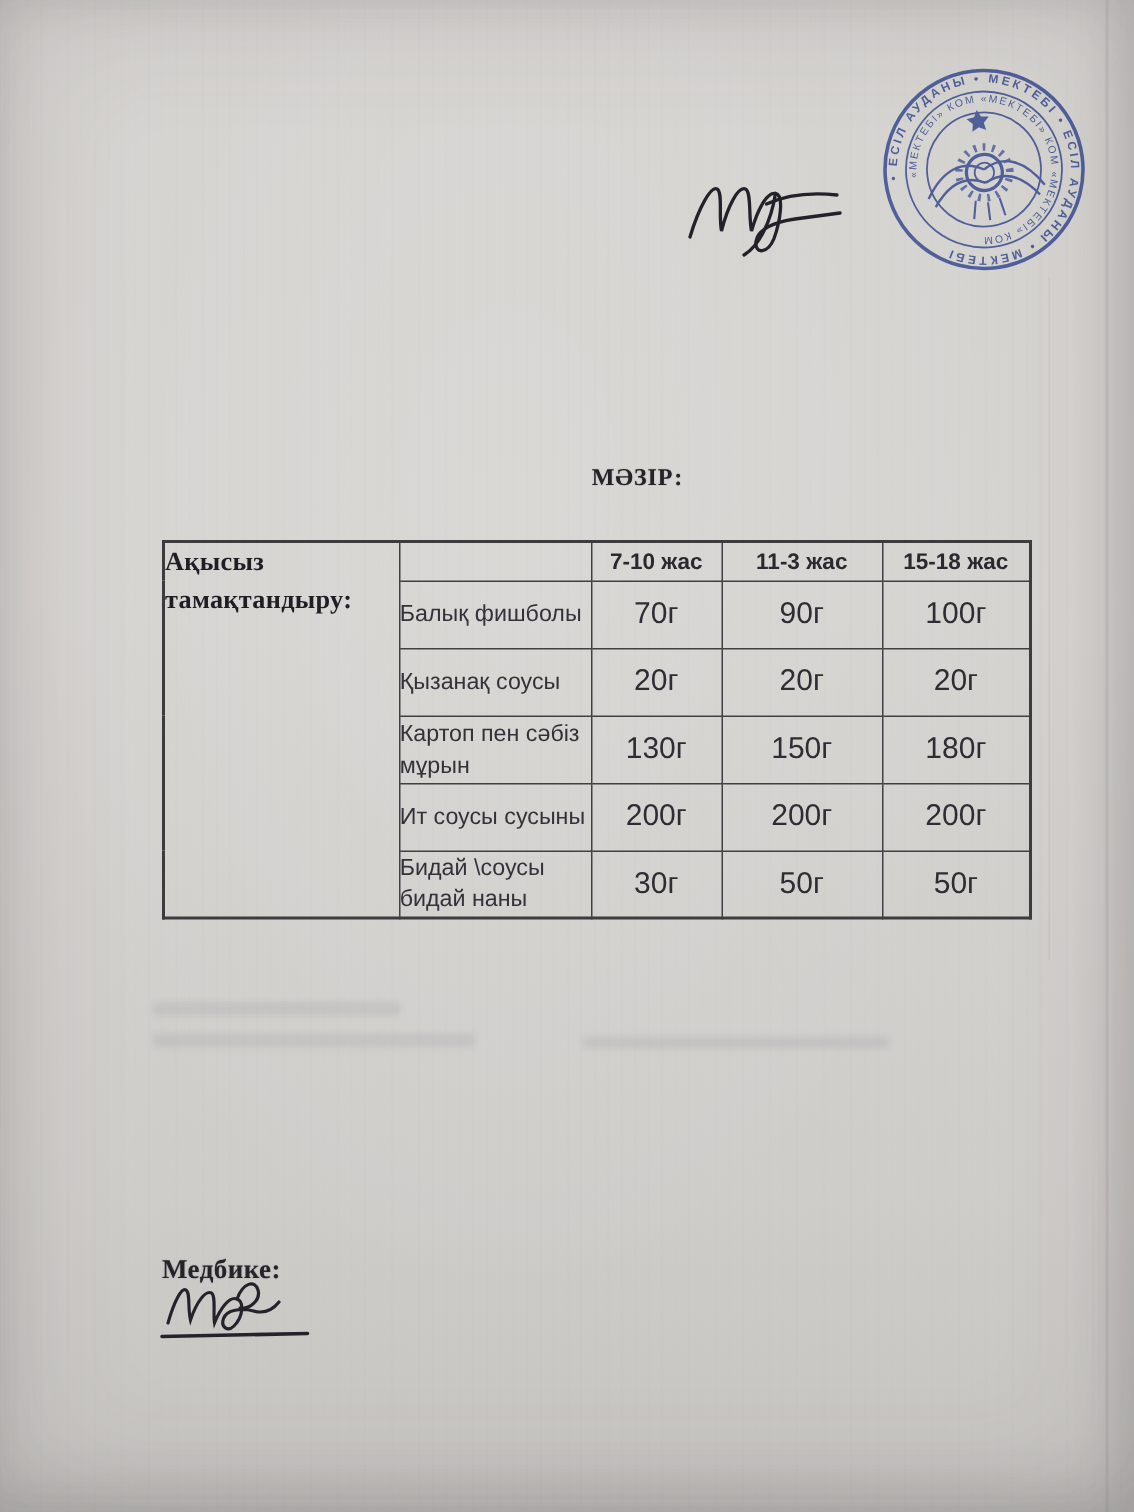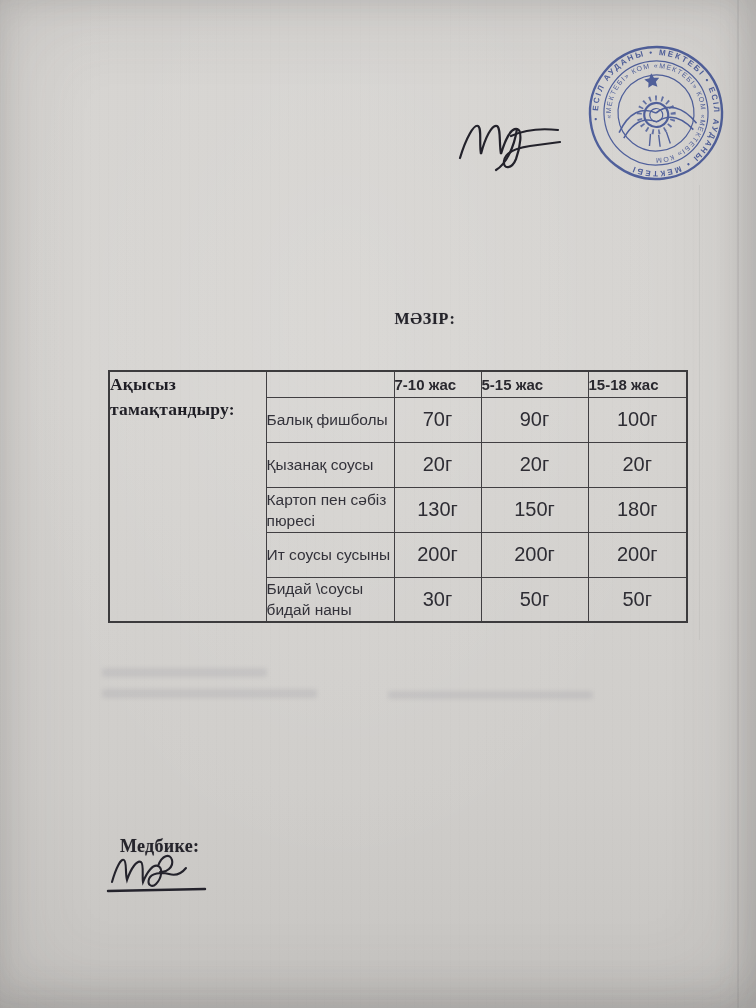--- a/index.html
+++ b/index.html
@@ -35,56 +35,56 @@
   .stamp{position:absolute;left:586px;top:42px;width:140px;height:142px;z-index:2;
          opacity:.82;mix-blend-mode:multiply;transform:rotate(-7deg);}
   .dir-sig{position:absolute;left:452px;top:112px;z-index:4;}
   
   .title{position:absolute;left:340px;top:310px;width:170px;text-align:center;
          font-weight:bold;font-size:16px;color:#24232a;letter-spacing:.6px;z-index:3;
          text-shadow:0 0 1px rgba(37,36,43,.3);}
 
   
   table.menu{
-    position:absolute;left:108px;top:370px;z-index:3;
+    position:absolute;left:108px;top:360px;z-index:3;
     border-collapse:collapse;table-layout:fixed;width:578px;
     border:2px solid #3c3b3d;
   }
   table.menu td,table.menu th{border:1.6px solid #413f42;padding:0;}
   td.cat{
     width:157px;vertical-align:top;text-align:left;
     font-family:"Liberation Serif","DejaVu Serif",serif;
     font-weight:bold;font-size:17.5px;line-height:25px;color:#1f1e25;
     padding:2px 4px 0 7px;letter-spacing:.2px;
   }
   tr.hdr{height:26px;}
   tr.row{height:45px;}
   th.age{
     font-family:"Liberation Sans","DejaVu Sans",sans-serif;
-    font-weight:bold;font-size:15px;color:#2a292f;text-align:left;vertical-align:middle;
+    font-weight:bold;font-size:15px;color:#2a292f;text-align:center;vertical-align:middle;
   }
   td.item{
     font-family:"Liberation Sans","DejaVu Sans",sans-serif;
     font-size:15.5px;line-height:21px;color:#33323a;vertical-align:middle;
     padding:2px 16px 2px 8px;
   }
   td.val{
     font-family:"Liberation Sans","DejaVu Sans",sans-serif;
     font-size:20px;color:#2e2d34;text-align:center;vertical-align:middle;
   }
 
   
   .ghost{position:absolute;background:rgba(112,110,120,.13);filter:blur(2px);border-radius:3px;z-index:1;}
   .g1{left:102px;top:668px;width:165px;height:9px;}
   .g2{left:102px;top:689px;width:215px;height:9px;}
   .g3{left:388px;top:691px;width:205px;height:8px;}
 
   
   .nurse{position:absolute;left:108px;top:836px;z-index:3;font-weight:bold;font-size:18px;
-         color:#25242b;letter-spacing:.3px;text-shadow:0 0 1px rgba(37,36,43,.3);margin-left:12px;}
+         color:#25242b;letter-spacing:.3px;text-shadow:0 0 1px rgba(37,36,43,.3);}
   .nurse-sig{position:absolute;left:104px;top:846px;z-index:3;}
 </style>
 </head>
 <body>
 
 <div class="page">
   <div class="texture"></div>
   <div class="crease c1"></div>
   <div class="crease c2"></div>
 
@@ -136,37 +136,37 @@
         <col style="width:128px">
         <col style="width:87px">
       <col style="width:107px">
         <col style="width:99px">
     </colgroup>
     <tbody>
         <tr class="hdr">
       <td class="cat" rowspan="6">Ақысыз тамақтандыру:</td>
       <td></td>
       <th class="age">7-10 жас</th>
-      <th class="age">5-15 жас</th>
+      <th class="age">11-3 жас</th>
       <th class="age">15-18 жас</th>
     </tr>
     <tr class="row">
       <td class="item">Балық фишболы</td>
       <td class="val">70г</td>
       <td class="val">90г</td>
       <td class="val">100г</td>
     </tr>
     <tr class="row">
       <td class="item">Қызанақ соусы</td>
       <td class="val">20г</td>
       <td class="val">20г</td>
       <td class="val">20г</td>
     </tr>
     <tr class="row">
-      <td class="item">Картоп пен сәбіз пюресі</td>
+      <td class="item">Картоп пен сәбіз мұрын</td>
       <td class="val">130г</td>
       <td class="val">150г</td>
       <td class="val">180г</td>
     </tr>
     <tr class="row">
       <td class="item">Ит соусы сусыны</td>
       <td class="val">200г</td>
       <td class="val">200г</td>
       <td class="val">200г</td>
     </tr>

